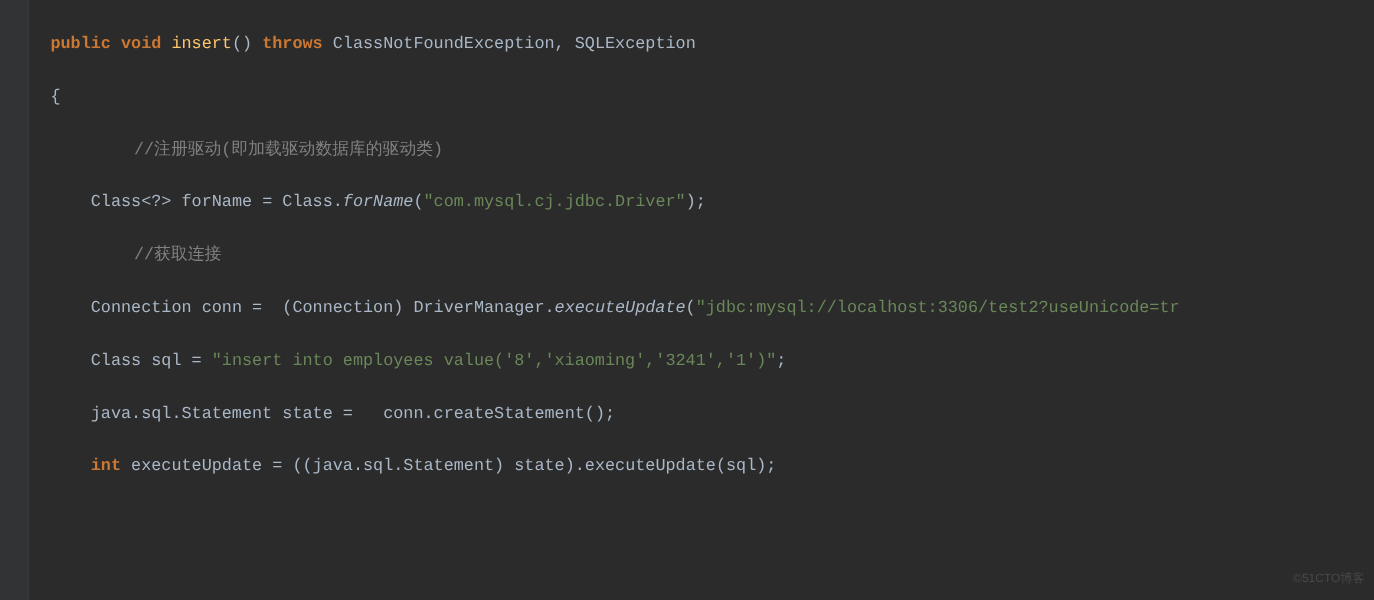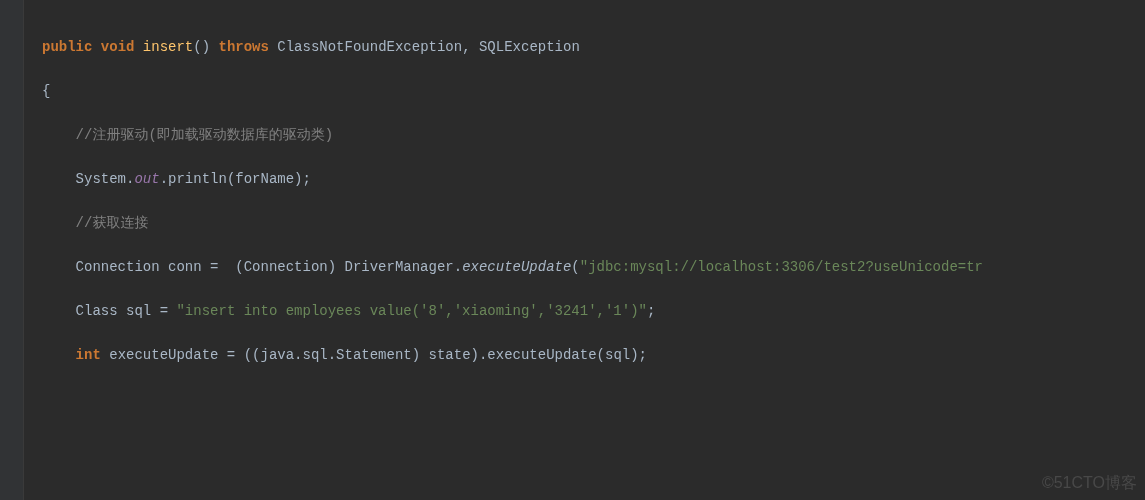--- a/index.html
+++ b/index.html
@@ -19,60 +19,61 @@
       height: 100%;
     }
     .gutter {
       width: 24px;
       background: #313335;
       border-right: 1px solid #3a3a3a;
       flex-shrink: 0;
     }
     .code {
       padding-left: 18px;
-      padding-top: 14px;
+      padding-top: 4px;
       white-space: pre;
       flex: 1;
       overflow: hidden;
     }
     .line { display: block; }
     .kw { color: #cc7832; font-weight: bold; }
     .decl { color: #ffc66d; }
     .str { color: #6a8759; }
-    .cmt { color: #808080; }
+    .cmt { color: #808080; margin-left: 36px; }
     .static { font-style: italic; color: #9876aa; }
     .staticm { font-style: italic; color: #a9b7c6; }
     .var { color: #a9b7c6; }
     .brace { color: #a9b7c6; }
     .paren { color: #a9b7c6; }
     .cls { color: #a9b7c6; }
     .watermark {
       position: absolute;
       bottom: 6px;
       right: 8px;
       color: #6b6b6b;
-      font-size: 16px;
+      font-size: 10px;
       opacity: 0.45;
       pointer-events: none;
       font-family: sans-serif;
     }
   </style>
 </head>
 <body>
 
 <div class="editor">
   <div class="gutter"></div>
   <div class="code">
 <span class="line"><span class="kw">public</span><span> </span><span class="kw">void</span><span> </span><span class="decl">insert</span><span class="paren">(</span><span class="paren">)</span><span> </span><span class="kw">throws</span><span> </span><span class="cls">ClassNotFoundException</span><span>,</span><span> </span><span class="cls">SQLException</span></span>
 <span class="line"><span class="brace">{</span></span>
 <span class="line">    <span class="cmt">//注册驱动(即加载驱动数据库的驱动类)</span></span>
-<span class="line">    <span class="cls">System</span><span>.</span><span class="static">out</span><span>.</span><span>println</span><span>(</span><span>forName</span><span>)</span><span>;</span></span>
+<span class="line">    <span class="cls">Class</span><span>&lt;?&gt;</span><span> </span><span class="var">forName</span><span> = </span><span class="cls">Class</span><span>.</span><span class="staticm">forName</span><span>(</span><span class="str">"com.mysql.cj.jdbc.Driver"</span><span>)</span><span>;</span></span>
 <span class="line">    <span class="cmt">//获取连接</span></span>
 <span class="line">    <span class="cls">Connection</span><span> </span><span class="var">conn</span><span> = </span><span> </span><span>(</span><span class="cls">Connection</span><span>)</span><span> </span><span class="cls">DriverManager</span><span>.</span><span class="staticm">executeUpdate</span><span>(</span><span class="str">"jdbc:mysql://localhost:3306/test2?useUnicode=tr</span></span>
 <span class="line">    <span class="cls">Class</span><span> </span><span class="var">sql</span><span> = </span><span class="str">"insert into employees value('8','xiaoming','3241','1')"</span><span>;</span></span>
+<span class="line">    <span class="cls">java.sql.Statement</span><span> </span><span class="var">state</span><span> = </span><span>  </span><span>conn</span><span>.</span><span>createStatement</span><span>(</span><span>)</span><span>;</span></span>
 <span class="line">    <span class="kw">int</span><span> </span><span class="var">executeUpdate</span><span> = </span><span>(</span><span>(</span><span class="cls">java.sql.Statement</span><span>)</span><span> </span><span>state</span><span>)</span><span>.</span><span>executeUpdate</span><span>(</span><span>sql</span><span>)</span><span>;</span></span>
 
 
 
 
 
 
 
 
 

